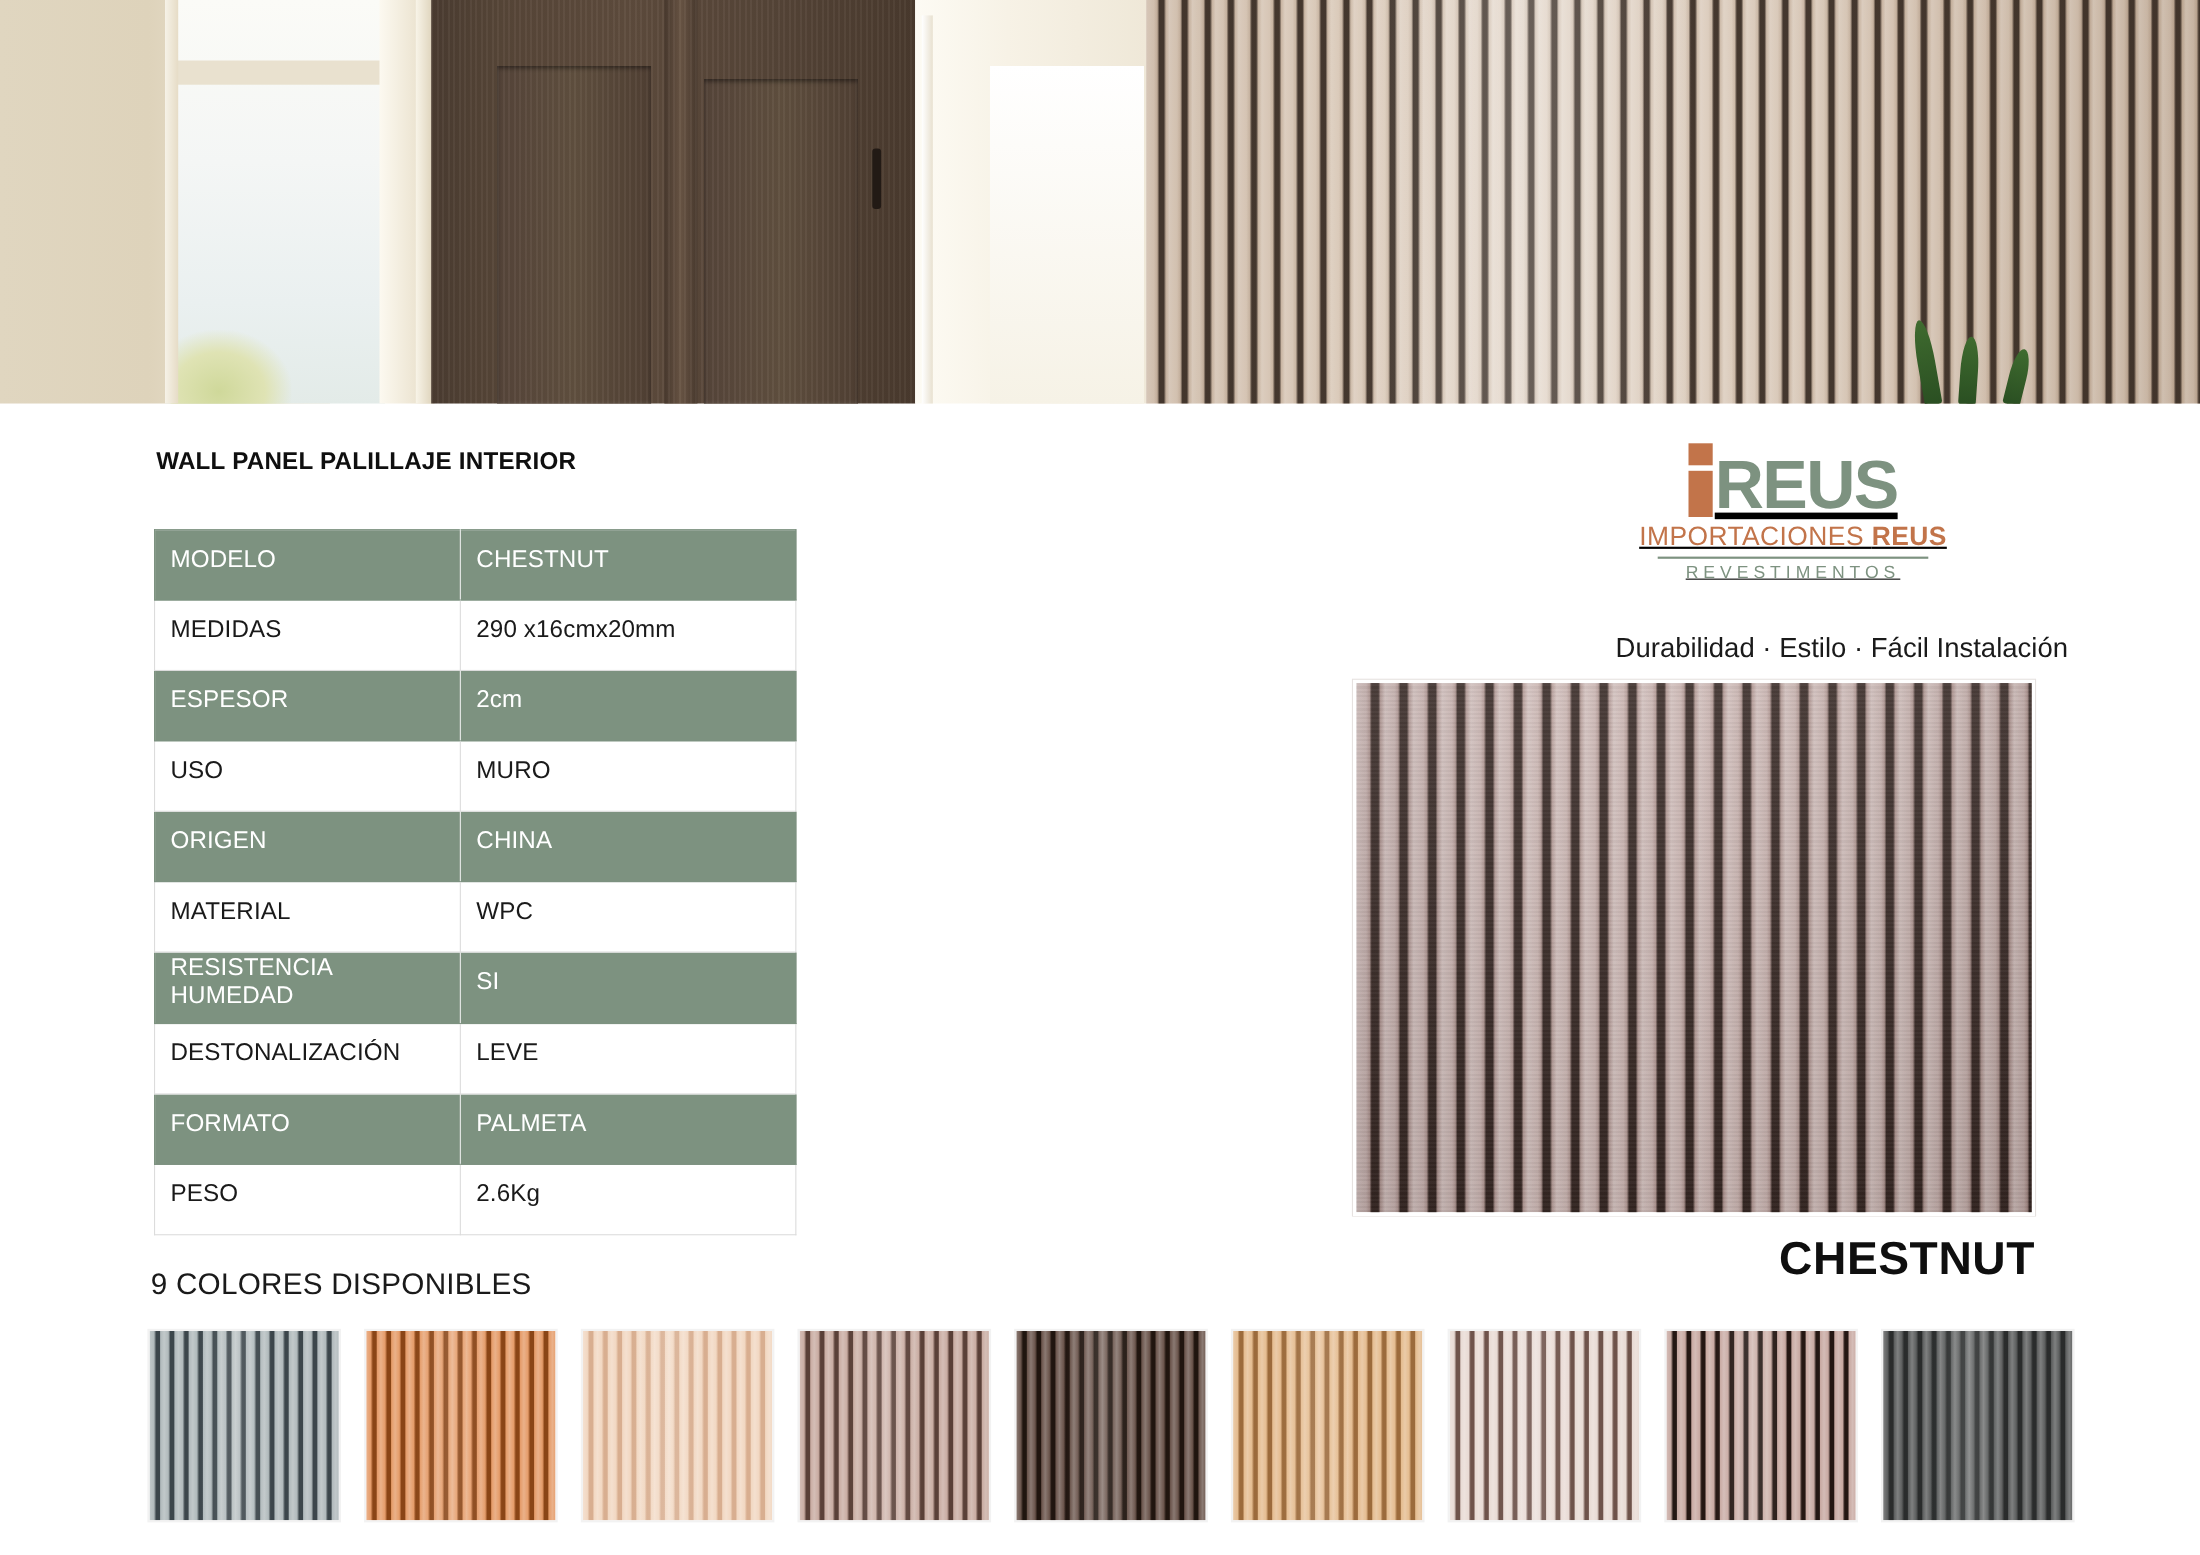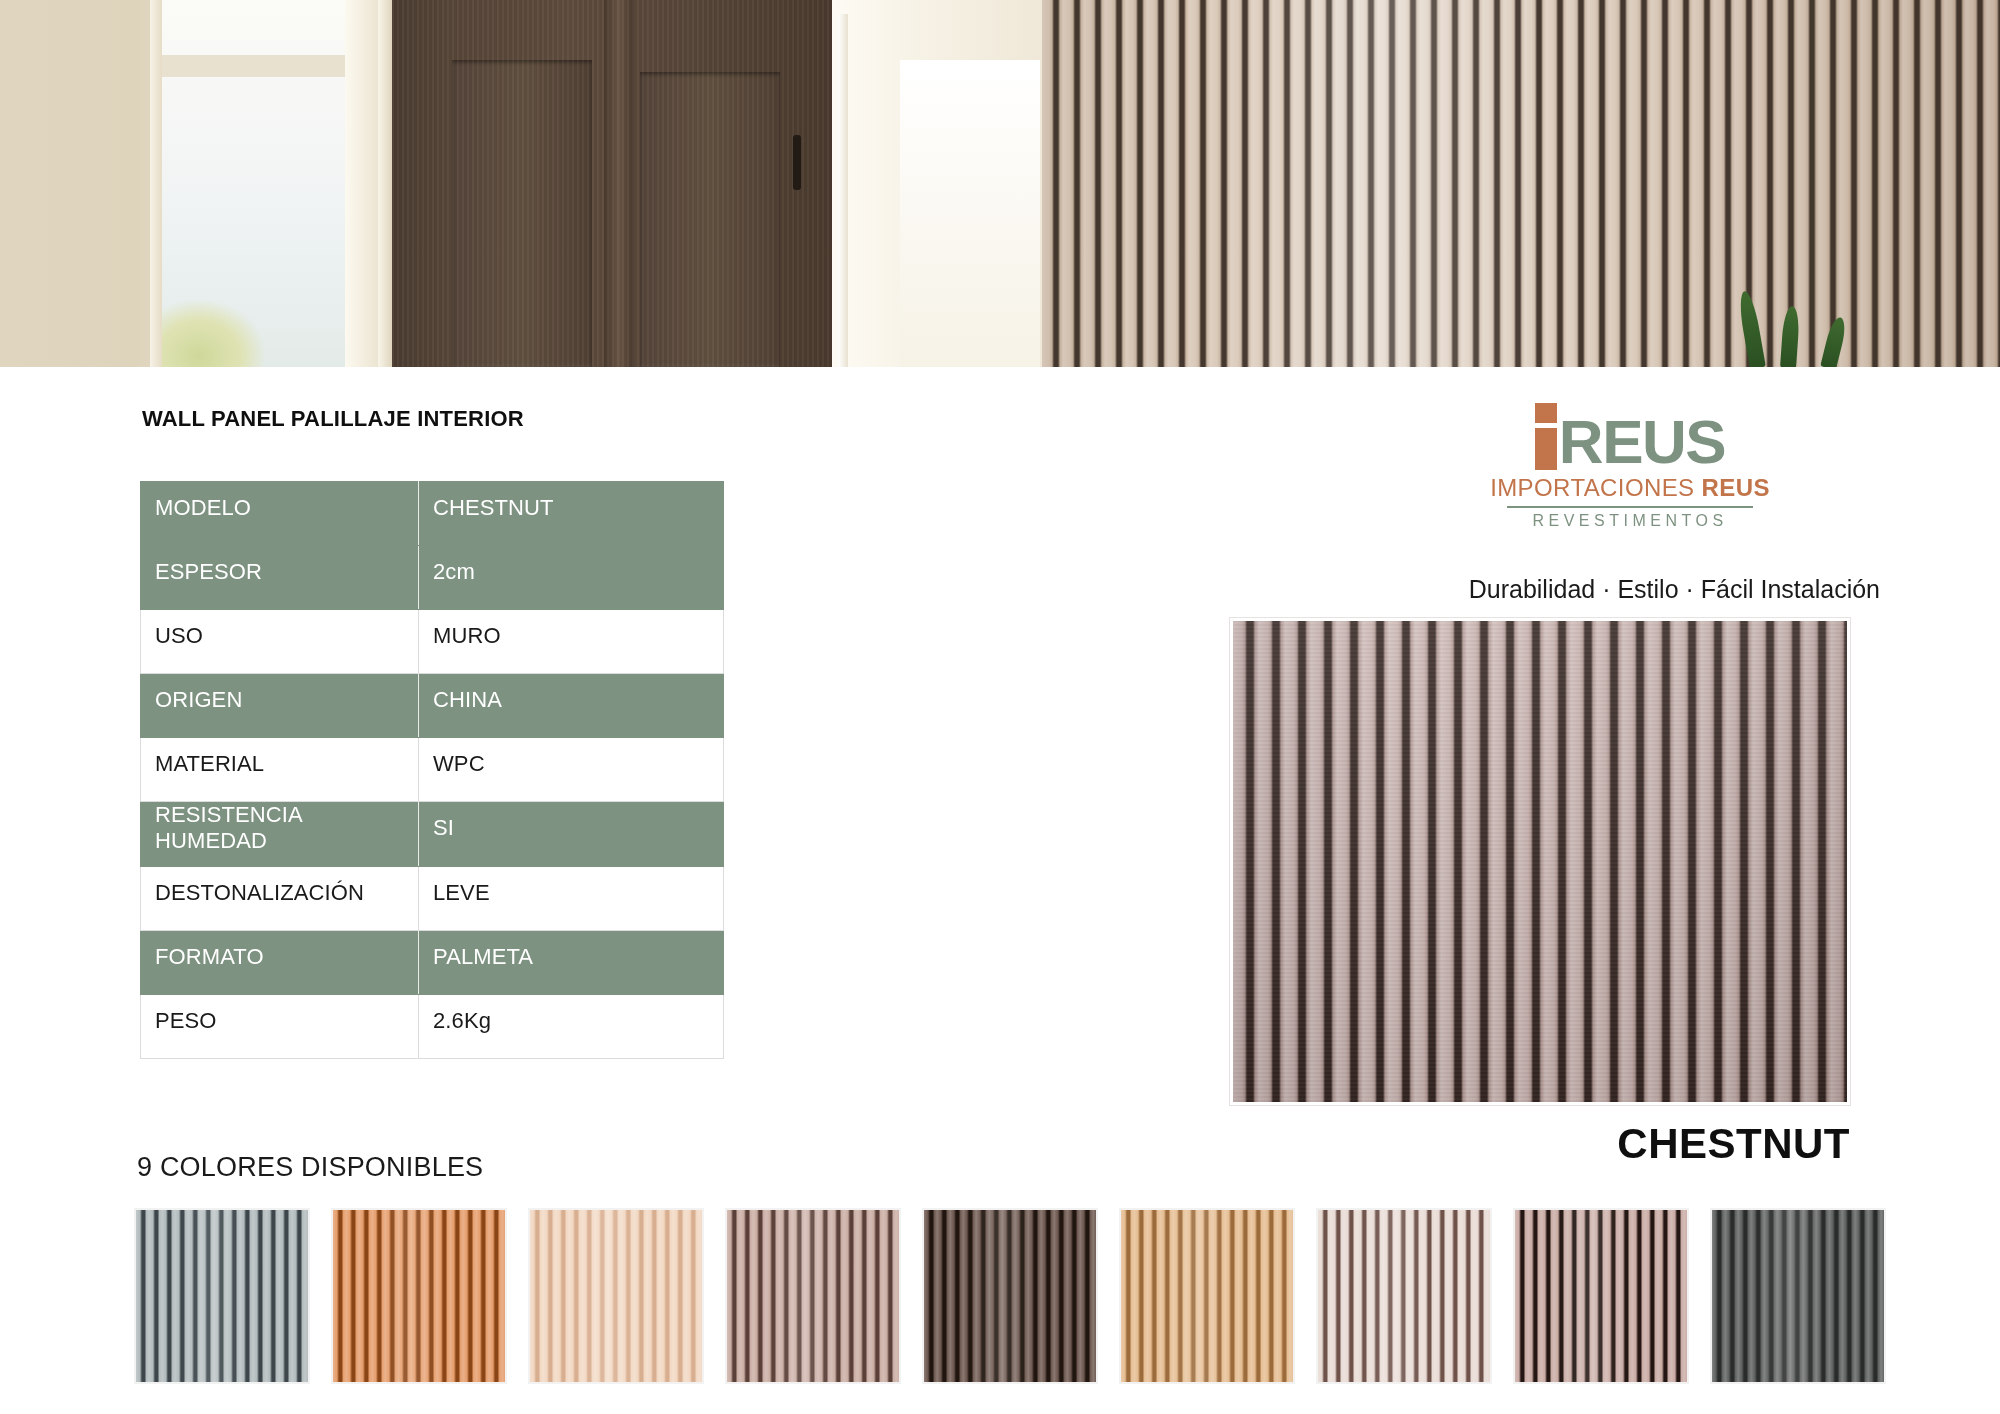--- a/index.html
+++ b/index.html
@@ -78,21 +78,21 @@
     border-collapse:collapse; table-layout:fixed; }
   .spec-table td { height:64px; font-size:22px; color:#1a1a1a;
     padding:0 0 12px 14px; vertical-align:middle; letter-spacing:0.1px;
     border:1px solid #d7d7d7; }
   .spec-table td.k { width:278px; }
   .spec-table tr.alt td { background:#7d9280; color:#ffffff; border-color:#7d9280; }
   .spec-table tr.alt td.k { border-right:1px solid #e9ece9; }
   .spec-table tr.plain td { background:#ffffff; border-color:#dcdcdc; }
 
   
-  .logo-block { position:absolute; left:1380px; top:400px; width:500px; text-align:center; }
+  .logo-block { position:absolute; left:1380px; top:400px; width:500px; text-align:center;text-decoration:underline; }
   .logo-mark { display:flex; align-items:flex-end; justify-content:center; gap:2px; height:70px; }
   .logo-i { display:flex; flex-direction:column; align-items:center; justify-content:flex-end; height:68px; }
   .logo-i-dot { width:22px; height:20px; background:#c2744a; }
   .logo-i-stem { width:22px; height:42px; background:#c2744a; margin-top:5px; }
   .logo-reus { font-size:62px; font-weight:bold; color:#7d9280; letter-spacing:-1.5px; line-height:0.9; }
   .logo-sub { margin-top:4px; font-size:24px; color:#c2744a; letter-spacing:0.4px; }
   .logo-sub b { font-weight:bold; }
   .logo-rule { width:246px; height:2px; background:#7d9280; margin:4px auto 0; }
   .logo-rev { margin-top:4px; font-size:16px; color:#7d9280; letter-spacing:4.5px; }
   .tagline { position:absolute; left:1380px; top:575px; width:500px; text-align:right;
@@ -162,20 +162,24 @@
   </div>
 
   <h1 class="title">WALL PANEL PALILLAJE INTERIOR</h1>
 
   <table class="spec-table">
     <tbody>
         <tr class="alt">
           <td class="k">MODELO</td>
           <td class="v">CHESTNUT</td>
         </tr>
+        <tr class="plain">
+          <td class="k">MEDIDAS</td>
+          <td class="v">290 x16cmx20mm</td>
+        </tr>
         <tr class="alt">
           <td class="k">ESPESOR</td>
           <td class="v">2cm</td>
         </tr>
         <tr class="plain">
           <td class="k">USO</td>
           <td class="v">MURO</td>
         </tr>
         <tr class="alt">
           <td class="k">ORIGEN</td>

